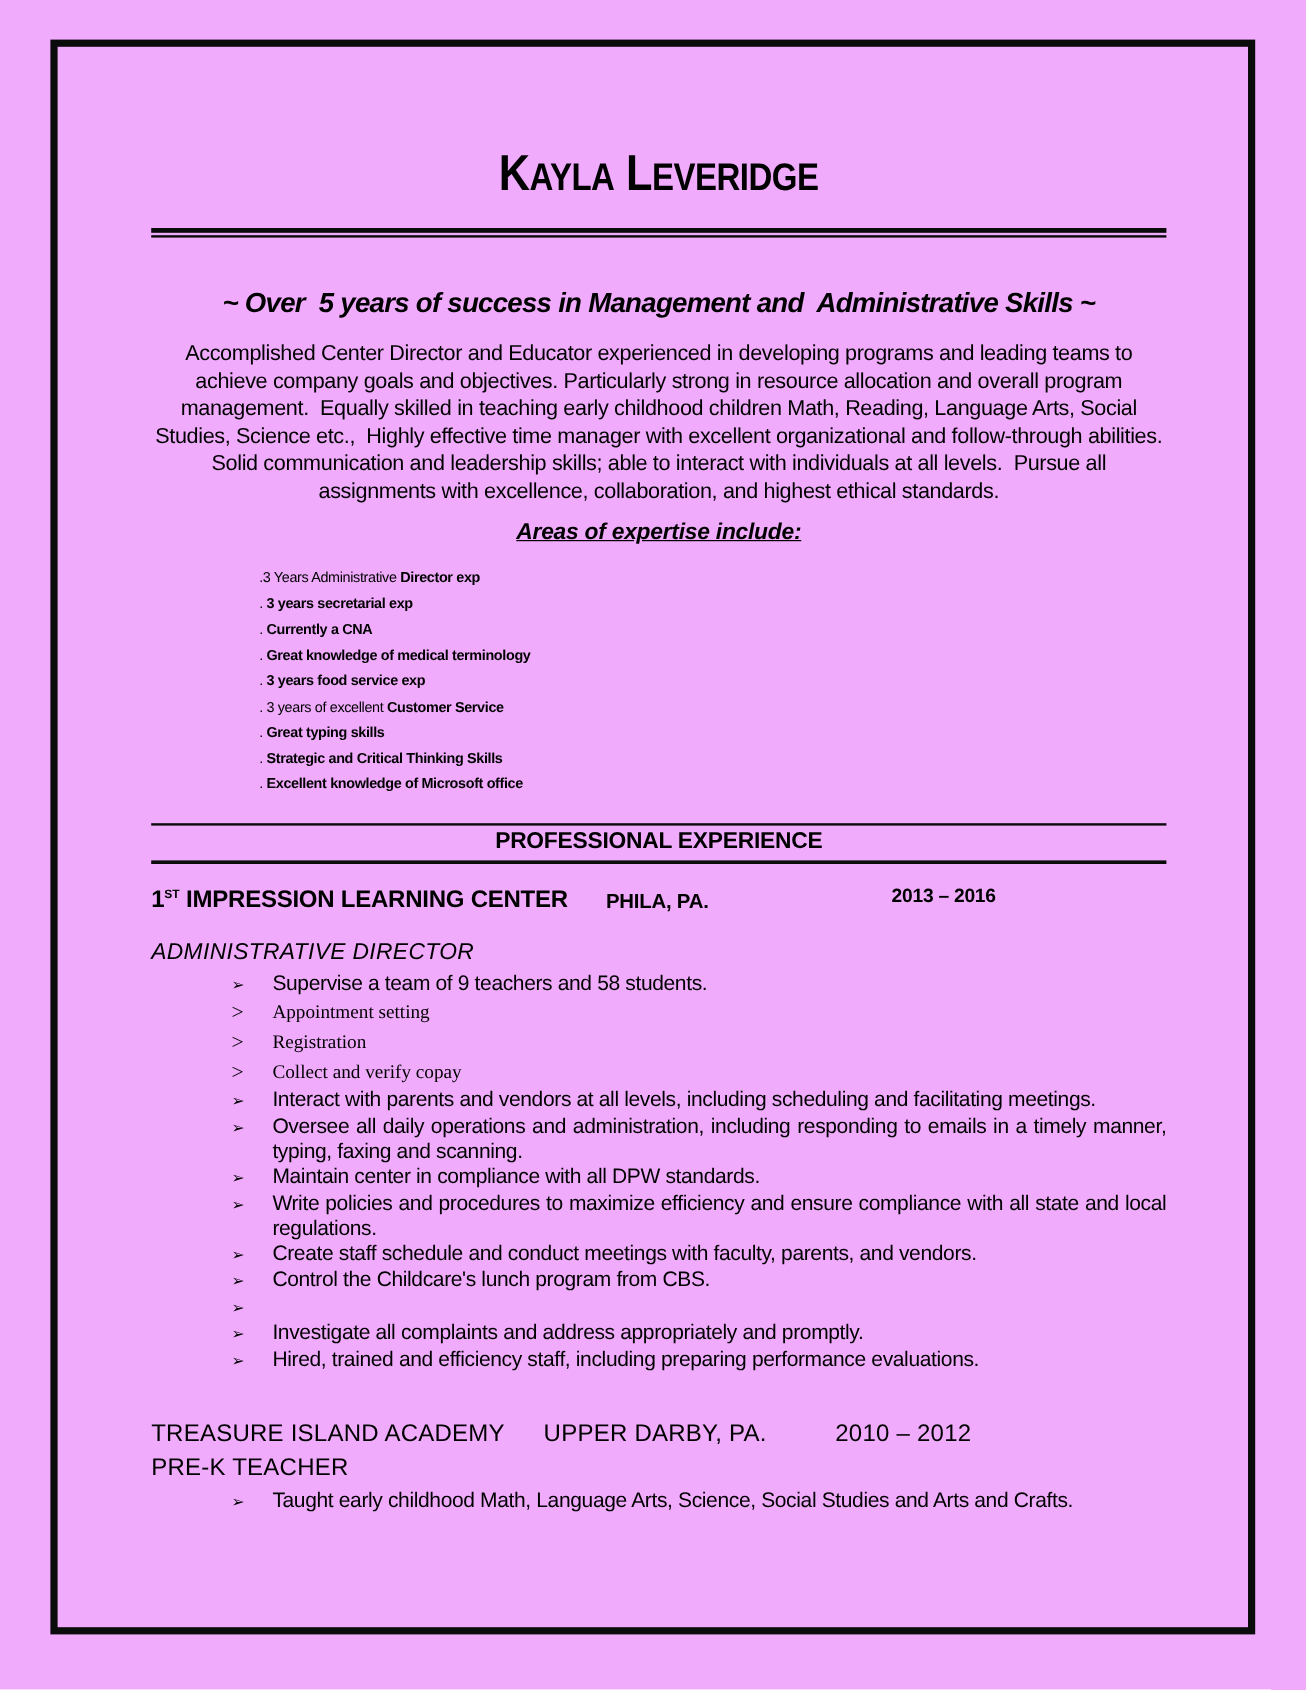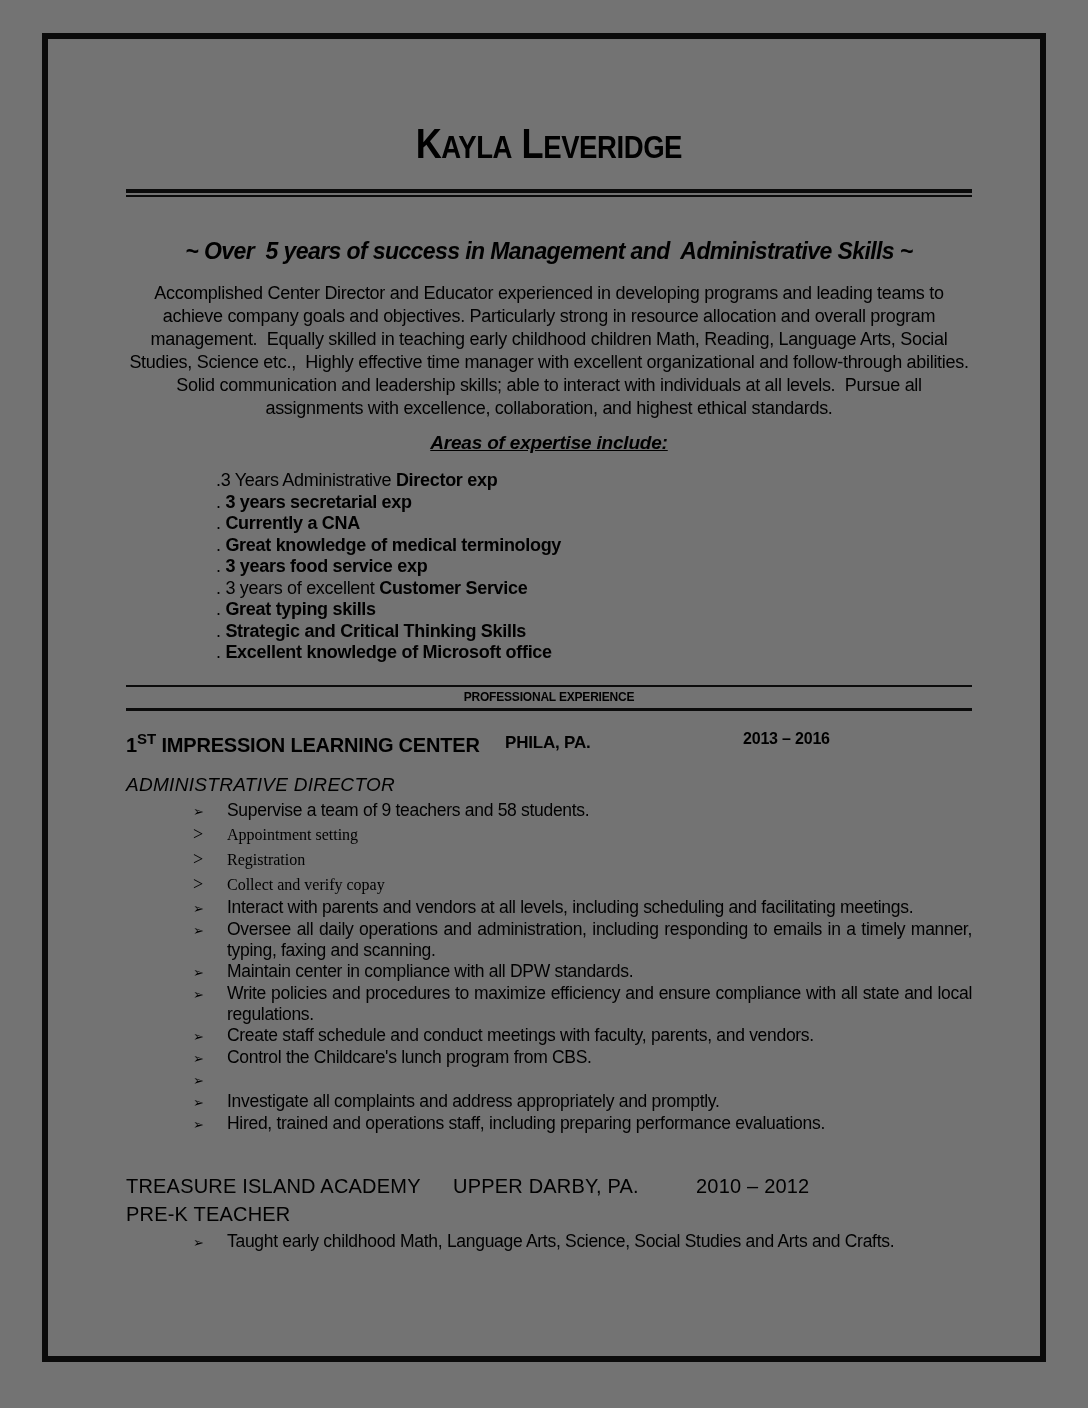--- a/index.html
+++ b/index.html
@@ -6,21 +6,21 @@
   html, body { background: #ffffff; }
   body {
     width: 1088px; height: 1408px;
     font-family: "Liberation Sans", sans-serif;
     color: #000;
     position: relative;
   }
   .page {
     position: absolute; left: 0; top: 0;
     width: 1088px; height: 1408px;
-    background: #737373; overflow: hidden;
+    background: #f0abfc; overflow: hidden;
   }
   .frame {
     position: absolute; left: 42px; top: 33px;
     width: 1004px; height: 1329px;
     border: 6px solid #0b0b0b;
   }
   .content {
     position: absolute; left: 78px; top: 0;
     width: 846px;
     letter-spacing: -0.2px;
@@ -77,49 +77,49 @@
     text-align: center;
     font-size: 19px;
     font-weight: bold;
     font-style: italic;
   }
   .areas-heading span { text-decoration: underline; }
   .expertise-list {
     margin-top: 16px;
     list-style: none;
     padding-left: 90px;
-    font-size: 18px;
+    font-size: 12px;
     line-height: 21.5px;
     letter-spacing: -0.3px;
   }
   .expertise-list b { font-weight: bold; }
 
   
   .section-heading {
     margin-top: 21px;
     border-top: 2px solid #0b0b0b;
     border-bottom: 3px solid #0b0b0b;
     text-align: center;
-    font-size: 12px;
+    font-size: 19px;
     font-weight: bold;
     padding: 3px 0 4px 0;
     letter-spacing: -0.2px;
   }
 
   .job-row { position: relative; height: 26px; }
   .job-row-1 { margin-top: 19px; }
   .job-row-2 { margin-top: 40px; text-decoration: underline; }
   .job-row .company { position: absolute; left: 0; top: 0; font-size: 20px; white-space: nowrap; }
   .job-row-1 .company { font-weight: bold; }
   .job-row-1 .location { position: absolute; left: 379px; top: 3px; font-size: 17px; font-weight: bold; white-space: nowrap; }
   .job-row-1 .dates { position: absolute; left: 617px; top: 0; font-size: 16px; font-weight: bold; white-space: nowrap; }
   .job-row-2 .company { letter-spacing: 0.2px; }
   .job-row-2 .location { position: absolute; left: 327px; top: 0; font-size: 20px; letter-spacing: 0.2px; white-space: nowrap; }
   .job-row-2 .dates { position: absolute; left: 570px; top: 0; font-size: 20px; letter-spacing: 0.2px; white-space: nowrap; }
-  .ord { font-size: 15px; vertical-align: 8px; letter-spacing: 0; margin-top: 20px; }
+  .ord { font-size: 10px; vertical-align: 8px; letter-spacing: 0; margin-top: 20px; }
 
   .job-title-1 {
     margin-top: 18px;
     font-size: 19px;
     font-style: italic;
     letter-spacing: 0.3px;
   }
   .job-title-2 {
     margin-top: 2px;
     font-size: 20px;
@@ -238,21 +238,21 @@
           </li>
         <li>
             <span class="blt">➢</span>
           </li>
         <li>
             <span class="blt">➢</span>
             <span class="txt">Investigate all complaints and address appropriately and promptly.</span>
           </li>
         <li>
             <span class="blt">➢</span>
-            <span class="txt">Hired, trained and operations staff, including preparing performance evaluations.</span>
+            <span class="txt">Hired, trained and efficiency staff, including preparing performance evaluations.</span>
           </li>
       </ul>
 
       <div class="job-row job-row-2">
         <span class="company">TREASURE ISLAND ACADEMY</span>
         <span class="location">UPPER DARBY, PA.</span>
         <span class="dates">2010 – 2012</span>
       </div>
       <div class="job-title-2">PRE-K TEACHER</div>
 

